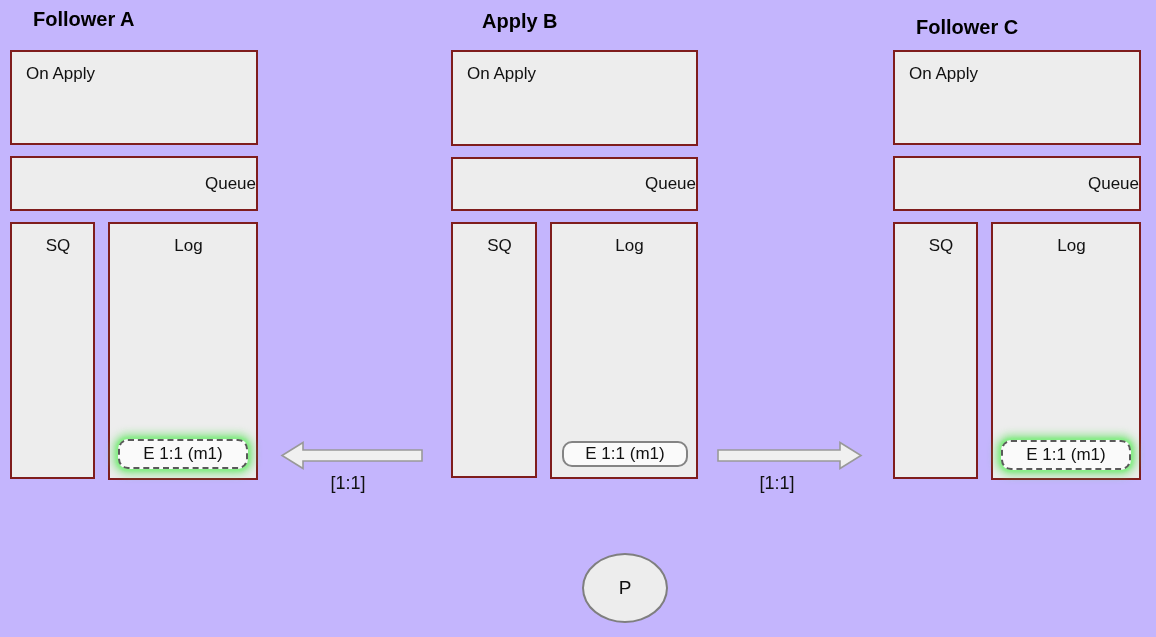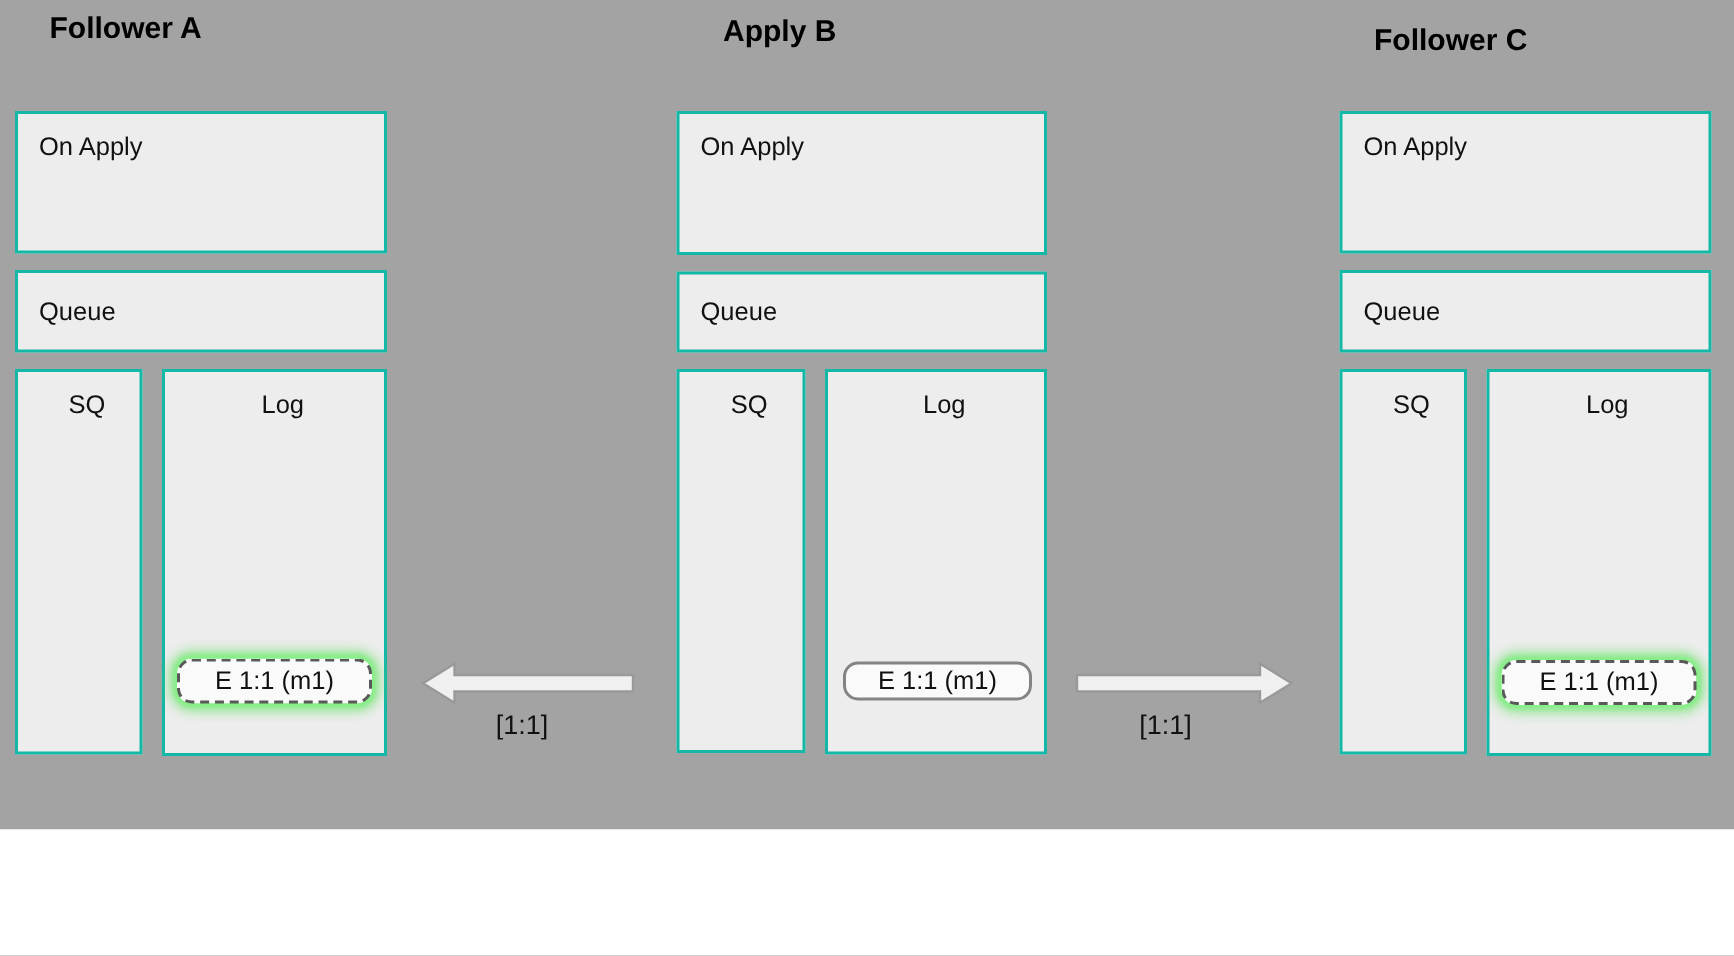--- a/index.html
+++ b/index.html
@@ -4,48 +4,47 @@
 <style>
   html, body {
     margin: 0;
     padding: 0;
     background: #ffffff;
     font-family: "Liberation Sans", sans-serif;
   }
   .canvas {
     position: relative;
     width: 1156px;
-    height: 553px;
-    background: #a3a3a3;
+    height: 637px;
+    background: #c4b5fd;
     overflow: hidden;
     color: #111;
   }
   .node-title {
     position: absolute;
     font-size: 20px;
     font-weight: bold;
     color: #000;
     white-space: nowrap;
   }
   .box {
     position: absolute;
     box-sizing: border-box;
     background: #ededed;
-    border: 2px solid #14b8a6;
+    border: 2px solid #7f1d1d;
     font-size: 17px;
     color: #111;
-    margin-top: 24px;
   }
   .box.label-topleft {
     padding: 12px 0 0 14px;
   }
   .box.label-midleft {
     display: flex;
     align-items: center;
-    padding-left: 14px;
+    justify-content: flex-end;
   }
   .box.label-topcenter {
     text-align: center;
     padding-top: 12px;
     padding-left: 11px;
   }
   .log-entry {
     position: absolute;
     box-sizing: border-box;
     background: #fafafa;

